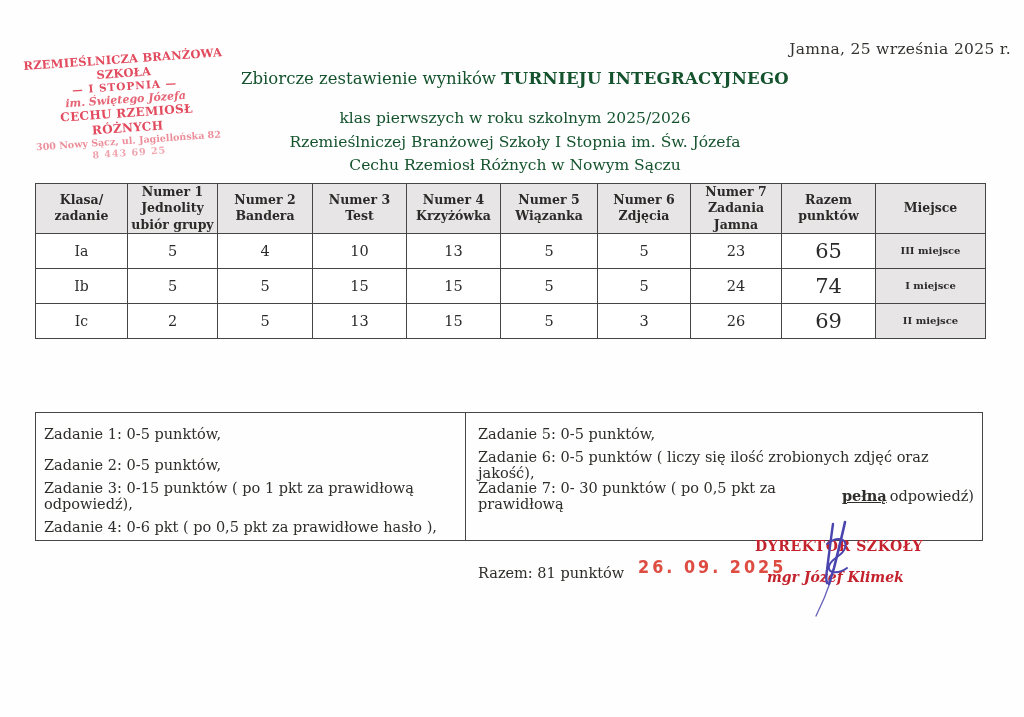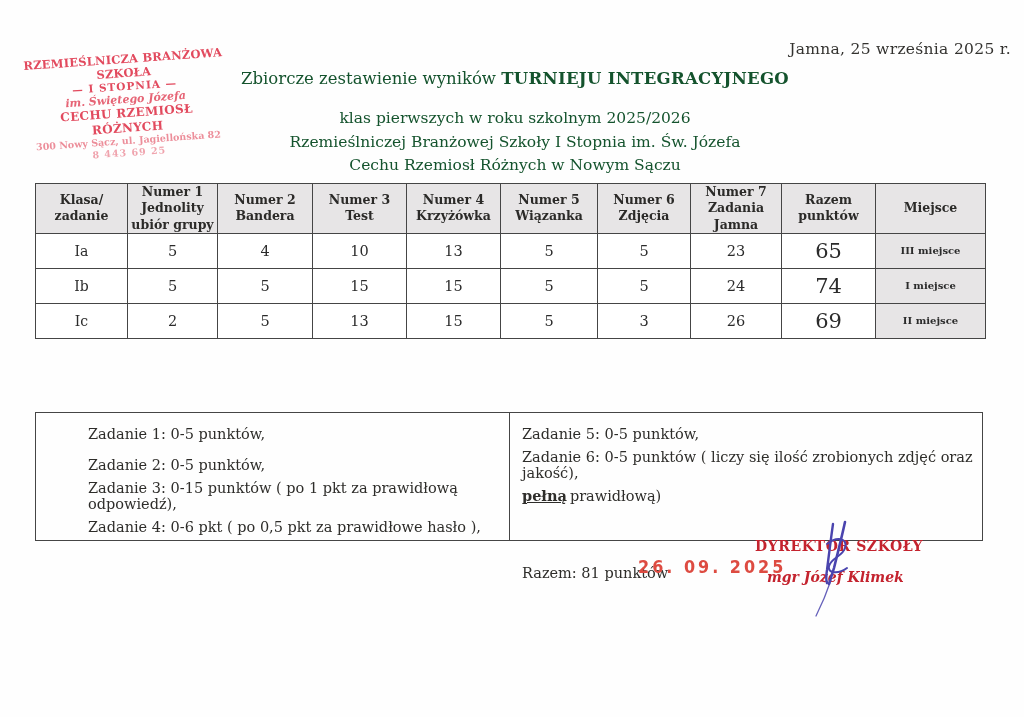--- a/index.html
+++ b/index.html
@@ -58,21 +58,21 @@
     height: 45px; color: #2b2a28;
   }
   table.results td { height: 35px; font-size: 14.5px; background: #fff; }
   table.results td.klasa { font-size: 14px; }
   table.results td.razem { font-weight: normal; font-size: 21px; }
   table.results td.miejsce { font-weight: bold; font-size: 10px; background: #e7e5e6; }
 
   
   .rules-box {
     position: absolute; top: 412px; left: 35px; width: 948px; height: 129px;
-    border: 1.5px solid #454545; display: flex; padding-left: 44px;
+    border: 1.5px solid #454545; display: flex;
   }
   .rules-left { width: 430px; border-right: 1.5px solid #454545; padding: 5px 8px 0 8px; }
   .rules-right { flex: 1; padding: 5px 8px 0 12px; }
   .rule-line { height: 31px; display: flex; align-items: center; font-size: 14.5px; color: #2e2d2a; }
   .rule-line .emph { font-weight: bold; text-decoration: underline; padding-right: 3px; }
   .rule-line.total { font-weight: normal; margin-top: 46px; }
 
   
   .date-stamp {
     position: absolute; top: 557px; left: 638px;
@@ -193,22 +193,23 @@
   <div class="rules-left">
     <div class="rule-line">Zadanie 1: 0-5 punktów,</div>
     <div class="rule-line">Zadanie 2: 0-5 punktów,</div>
     <div class="rule-line">Zadanie 3: 0-15 punktów ( po 1 pkt za prawidłową odpowiedź),</div>
     <div class="rule-line">Zadanie 4: 0-6 pkt ( po 0,5 pkt za prawidłowe hasło ),</div>
   </div>
   <div class="rules-right">
     <div class="rule-line">Zadanie 5: 0-5 punktów,</div>
     <div class="rule-line">Zadanie 6: 0-5 punktów ( liczy się ilość zrobionych zdjęć oraz jakość),</div>
     <div class="rule-line">
+        <span>Zadanie 7: 0- 30 punktów ( po 0,5 pkt za prawidłową </span>
         <span class="emph">pełną</span>
-        <span> prawidłową)</span>
+        <span> odpowiedź)</span>
       </div>
     <div class="rule-line total">Razem: 81 punktów</div>
   </div>
 </div>
 
 <div class="date-stamp">26. 09. 2025</div>
 
 <div class="director-title">DYREKTOR SZKOŁY</div>
 <div class="director-name">mgr Józef Klimek</div>
 

